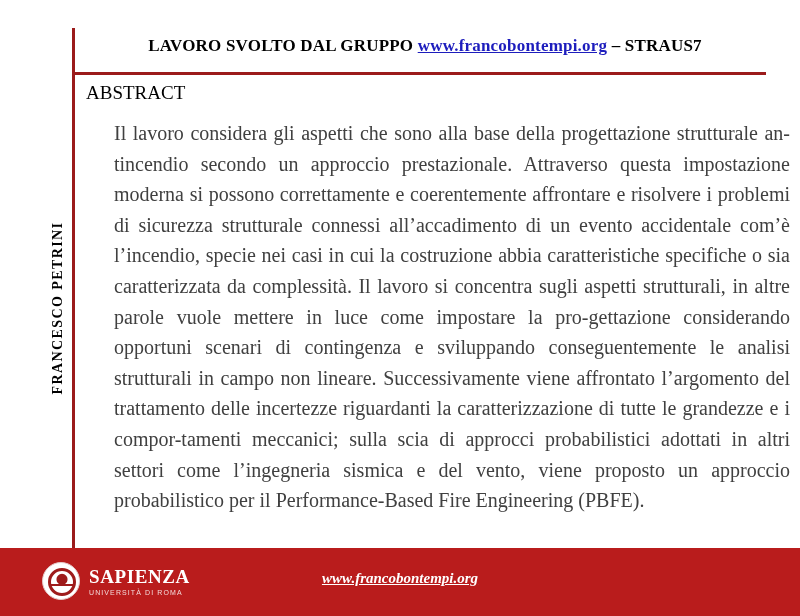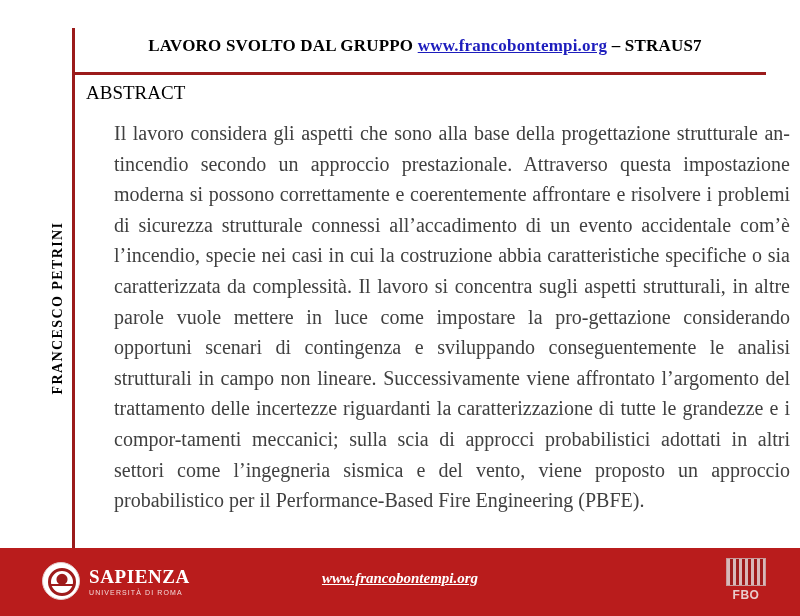--- a/index.html
+++ b/index.html
@@ -219,20 +219,16 @@
     <div class="sapienza">
       <div class="sapienza-seal"></div>
       <div class="sapienza-text">
         <div class="sapienza-name">SAPIENZA</div>
         <div class="sapienza-sub">UNIVERSITÀ DI ROMA</div>
       </div>
     </div>
 
     <div class="footer-link">www.francobontempi.org</div>
 
-    <div class="rightlogo">
-      <div class="rightlogo-grid"></div>
-      <div class="rightlogo-text">FBO</div>
-    </div>
 
   </div>
 
 </div>
 
 </body></html>

